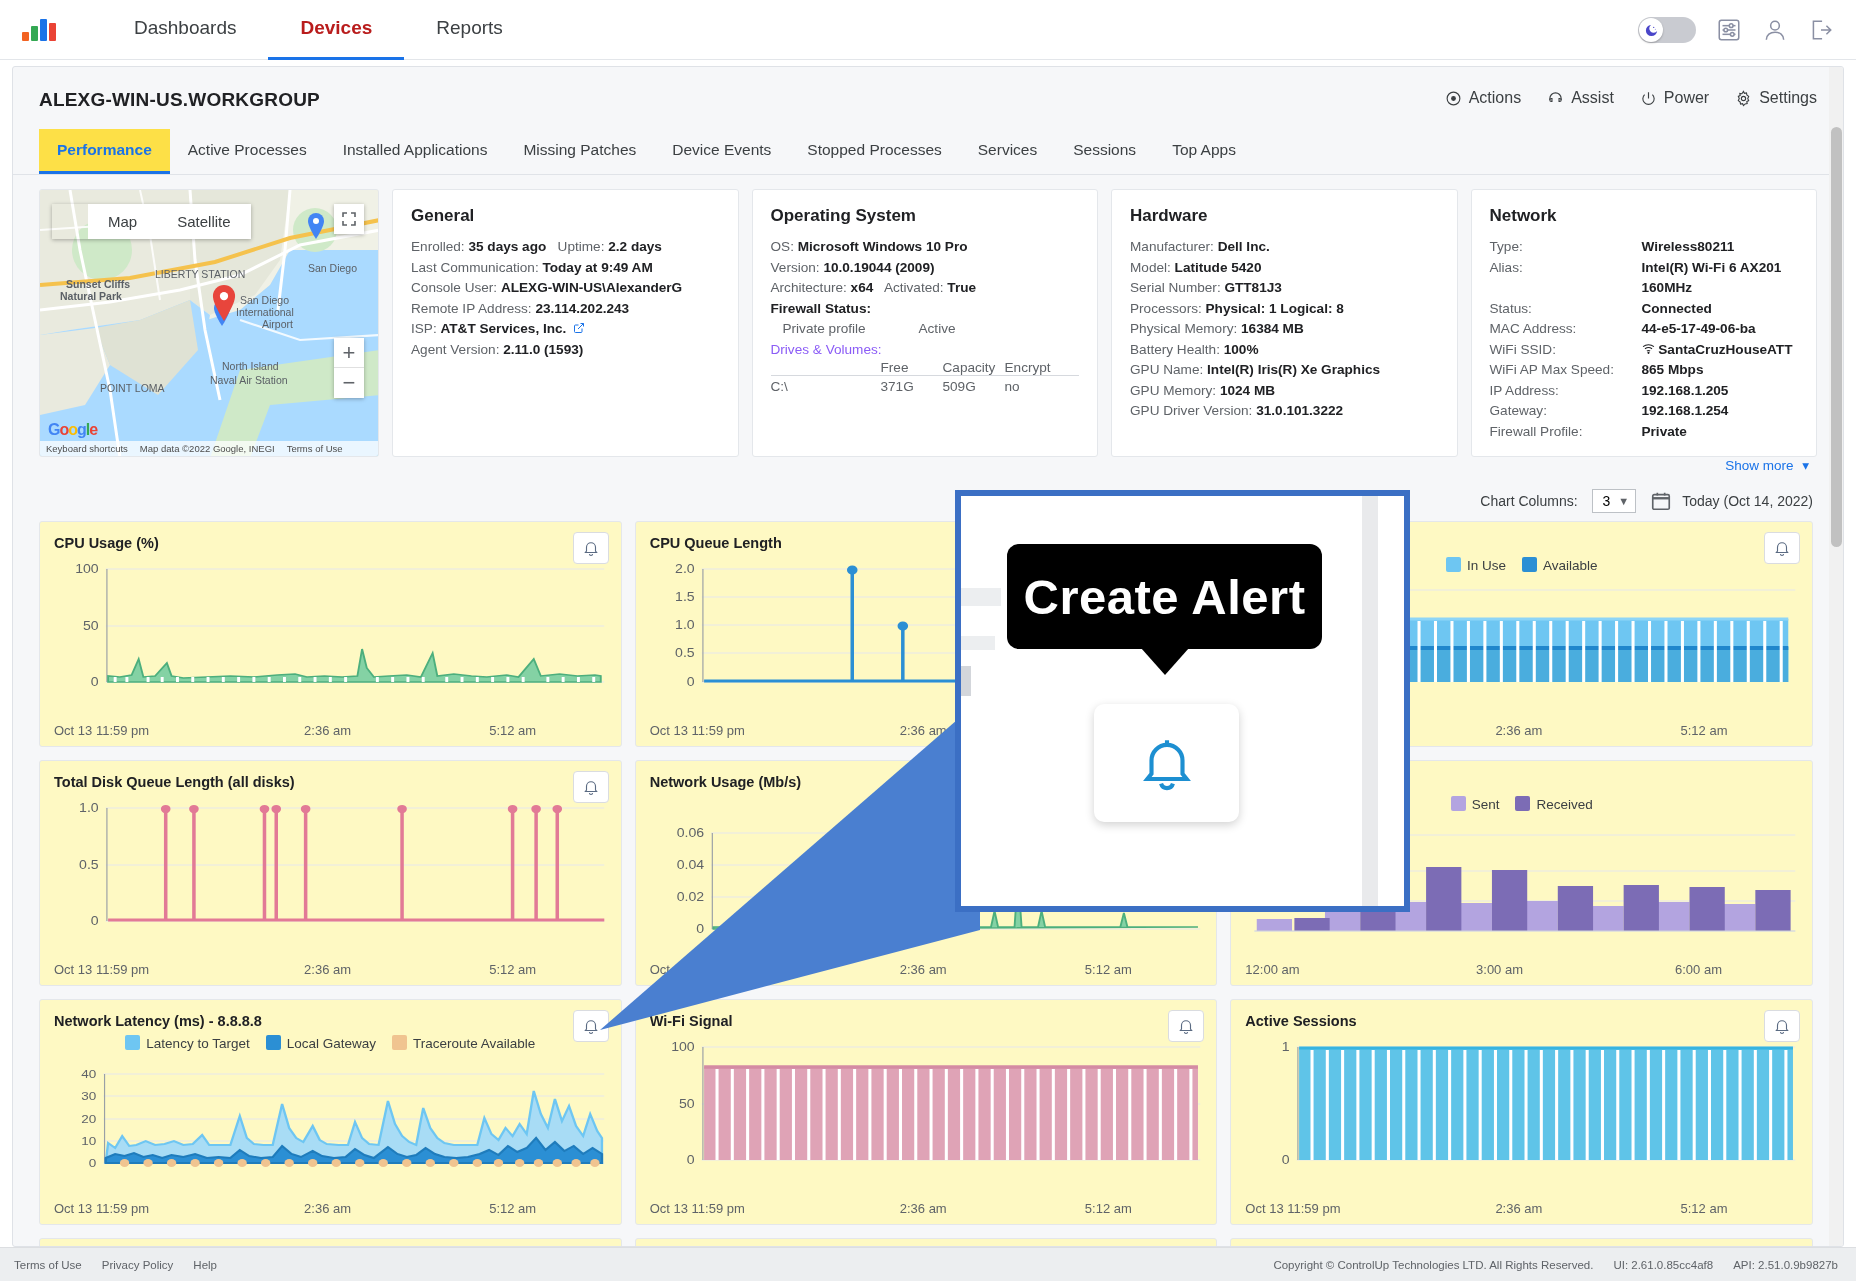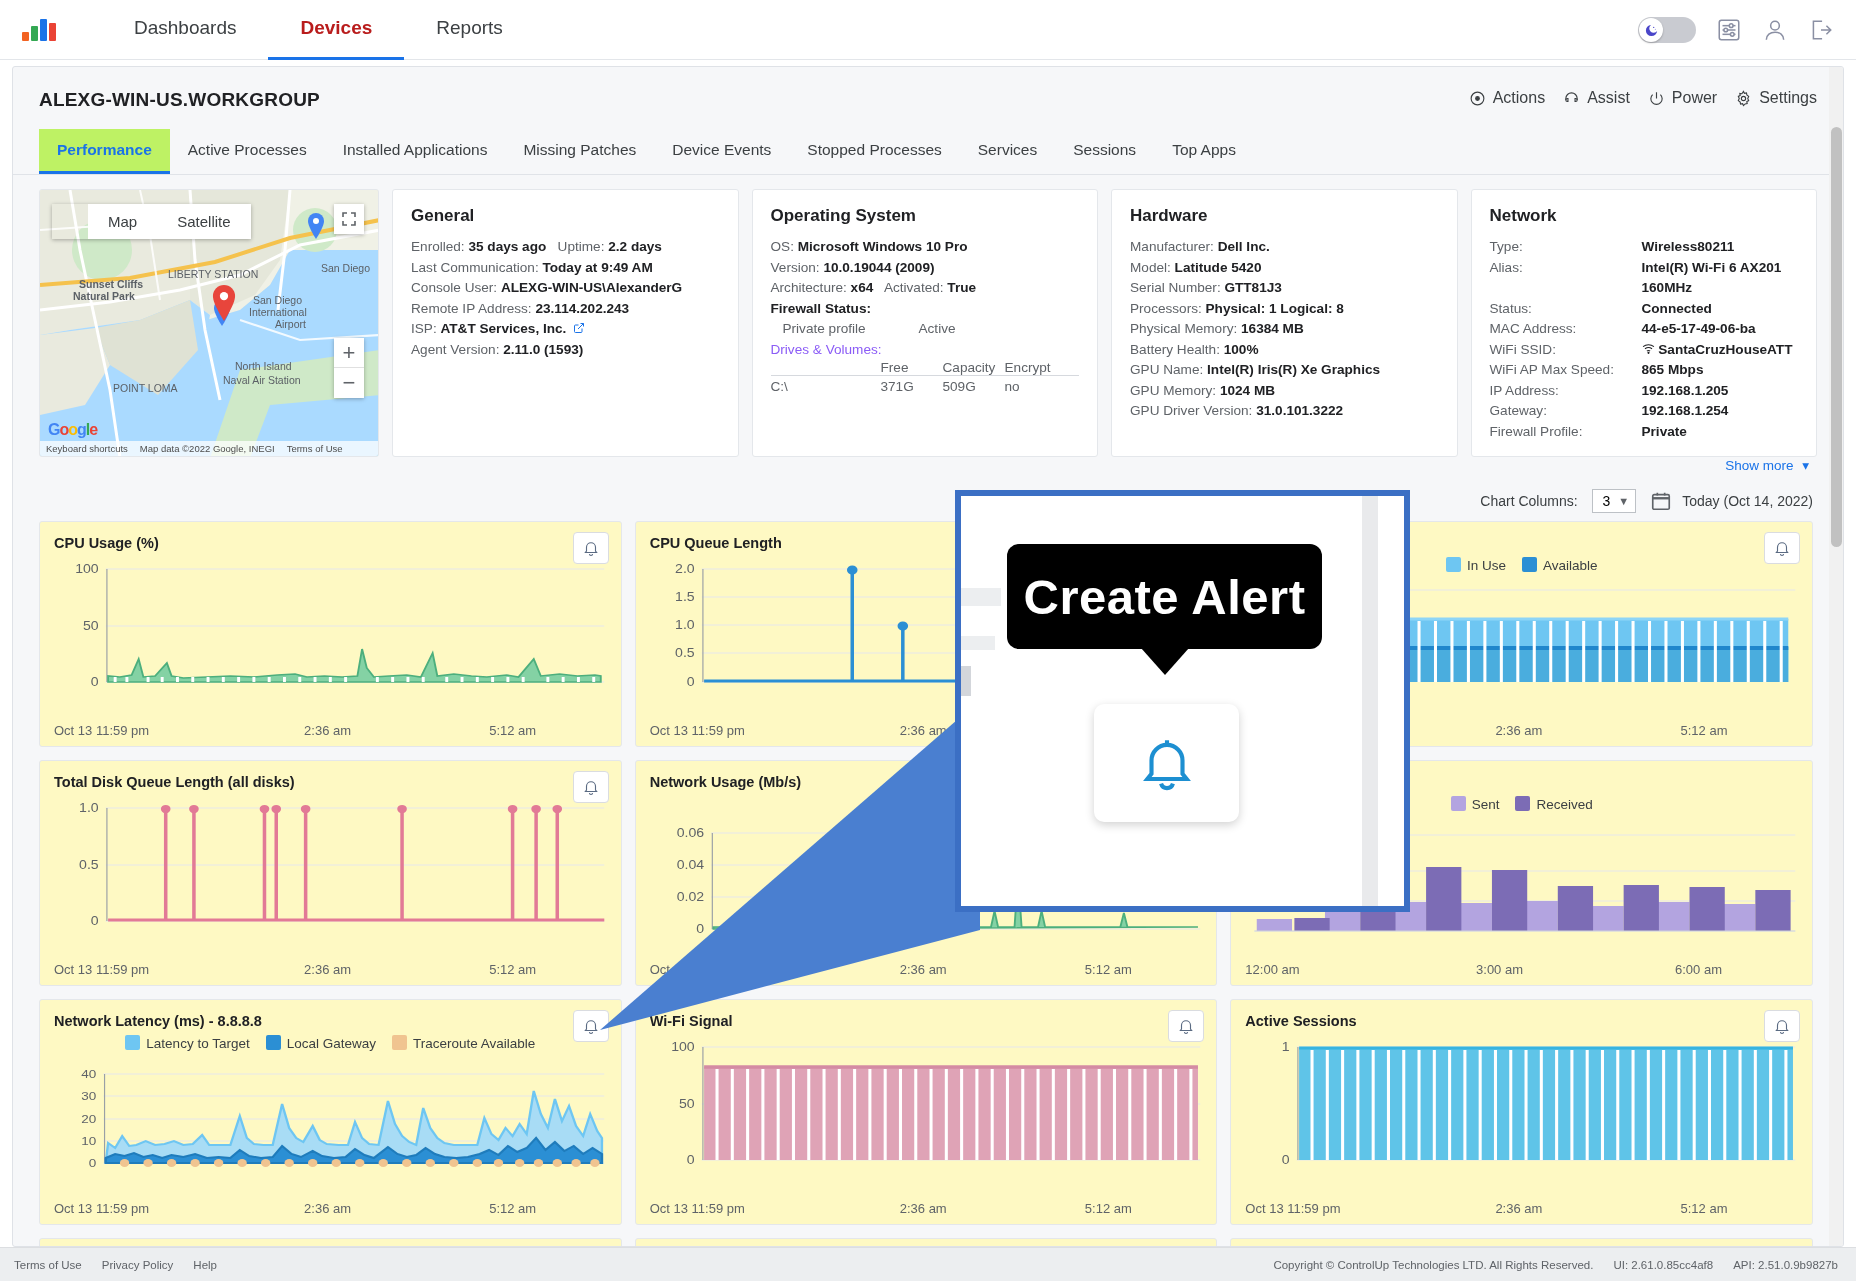--- a/index.html
+++ b/index.html
@@ -45,29 +45,29 @@
   .ic { color: #8a8fa3; cursor: pointer; display: flex; align-items: center; }
 
   
   .panel {
     position: absolute; left: 12px; top: 66px; right: 12px; bottom: 34px;
     background: #f6f7f9; border: 1px solid #dfe2e7; border-radius: 3px;
     overflow: hidden;
   }
   .dev-header { padding: 22px 26px 0 26px; position: relative; }
   .dev-title { font-size: 19px; font-weight: bold; color: #202124; letter-spacing: .2px; }
-  .dev-actions { position: absolute; right: 26px; top: 22px; display: flex; gap: 18px; }
+  .dev-actions { position: absolute; right: 26px; top: 22px; display: flex; gap: 26px; }
   .dev-action { display: flex; align-items: center; gap: 7px; font-size: 16px; color: #3c4043; cursor: pointer; }
 
   .subtabs { display: flex; margin-top: 18px; border-bottom: 1px solid #e0e3e8; padding-left: 26px; }
   .subtab {
     padding: 12px 18px; font-size: 15.5px; color: #3c4043; cursor: pointer;
     border-bottom: 3px solid transparent; white-space: nowrap;
   }
-  .subtab.active { color: #1a73e8; font-weight: bold; background: #bef264; border-bottom-color: #1a73e8; }
+  .subtab.active { color: #1a73e8; font-weight: bold; background: #fde047; border-bottom-color: #1a73e8; }
 
   
   .inforow { display: flex; gap: 13px; padding: 14px 26px 0 26px; }
   .card { background: #fff; border: 1px solid #e4e7eb; border-radius: 3px; }
   .mapcard { width: 340px; height: 268px; position: relative; overflow: hidden; background: #e8eae6; }
   .infocard { flex: 1; height: 268px; padding: 16px 18px; overflow: hidden; }
   .card-h { font-size: 17px; font-weight: bold; color: #202124; margin-bottom: 11px; }
   .kv { font-size: 13.6px; color: #5f6368; line-height: 20.5px; white-space: nowrap; }
   .kv b { color: #202124; font-weight: bold; }
   .netgrid { display: grid; grid-template-columns: 152px 1fr; font-size: 13.6px; line-height: 20.5px; }
@@ -86,21 +86,21 @@
   .map-zoom { position: absolute; right: 14px; bottom: 58px; width: 30px; background: #fff; z-index: 3;
               box-shadow: 0 1px 4px rgba(0,0,0,.3); cursor:pointer;}
   .map-zoom div { height: 30px; display:flex; align-items:center; justify-content:center; font-size:22px; color:#5f6368;}
   .map-zoom div:first-child { border-bottom: 1px solid #e0e0e0; }
   .map-foot { position:absolute; left:0; right:0; bottom:0; height:15px; background: rgba(255,255,255,.75);
               font-size: 9.5px; color:#4d4d4d; display:flex; align-items:center; gap:12px; padding-left:6px; z-index:3;}
   .gmark { position:absolute; left:8px; bottom:17px; font-size:16px; font-weight:bold; z-index:3; letter-spacing:-1px;}
   .gmark span:nth-child(1){color:#4285F4}.gmark span:nth-child(2){color:#EA4335}
   .gmark span:nth-child(3){color:#FBBC05}.gmark span:nth-child(4){color:#4285F4}
   .gmark span:nth-child(5){color:#34A853}.gmark span:nth-child(6){color:#EA4335}
-  .maplabel { position:absolute; font-size:10.5px; color:#5b6066; z-index:2; white-space:nowrap;padding-left:13px;}
+  .maplabel { position:absolute; font-size:10.5px; color:#5b6066; z-index:2; white-space:nowrap;}
   .pin { position:absolute; width:20px; height:26px; z-index:4; }
 
   
   .chartctrls { display:flex; justify-content:flex-end; align-items:center; gap:14px; padding: 10px 30px 0 26px; }
   .ccl { font-size: 14px; color: #3c4043; }
   .ccsel { border:1px solid #bdc1c6; background:#fff; font-size:14px; padding:3px 6px 3px 10px; display:flex; gap:8px; align-items:center; cursor:pointer;}
   .ccdate { display:flex; align-items:center; gap:10px; font-size:14px; color:#3c4043; cursor:pointer;}
 
   
   .chartgrid { display:grid; grid-template-columns: repeat(3, 1fr); gap: 13px; padding: 8px 30px 0 26px; }

